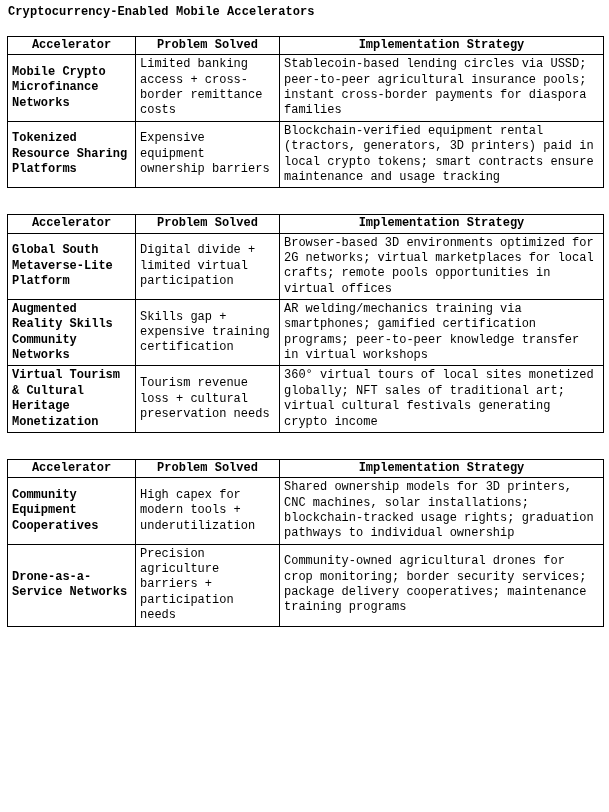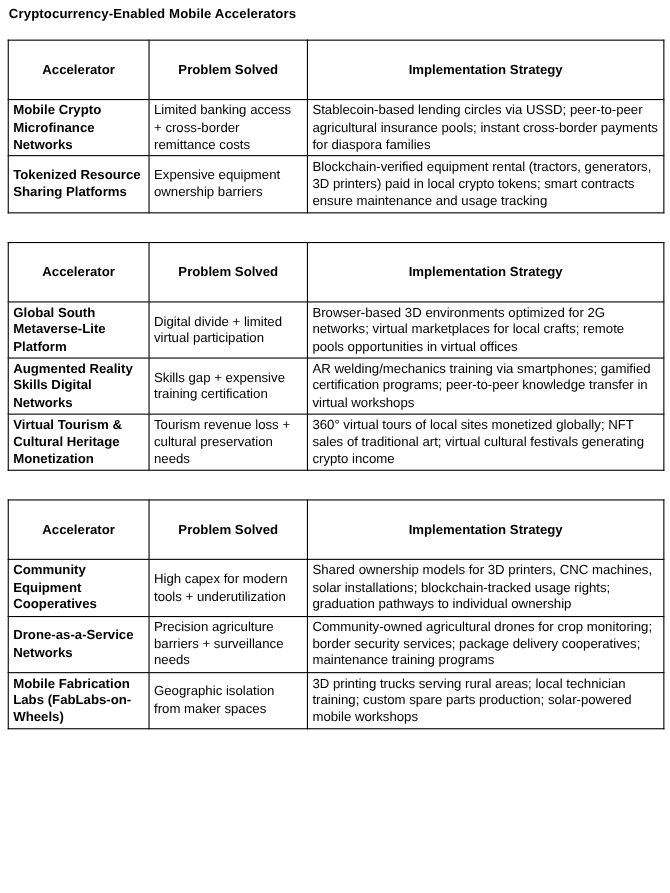--- a/index.html
+++ b/index.html
@@ -9,20 +9,21 @@
   }
   body {
     width: 609px;
     height: 812px;
     overflow: hidden;
     font-family: "Liberation Sans", sans-serif;
     color: #000000;
   }
   .page {
     padding: 5px 6px 0 7px;
+    font-family: Liberation Mono, monospace;
   }
   .section-title {
     font-size: 12px;
     font-weight: 700;
     margin: 0 0 17px 1px;
     letter-spacing: 0.1px;
   }
   table.doc-table {
     border-collapse: collapse;
     table-layout: fixed;
@@ -36,21 +37,21 @@
     border: 1px solid #000000;
     font-size: 12px;
     line-height: 1.28;
     padding: 2px 4px;
     vertical-align: middle;
     word-wrap: break-word;
   }
   table.doc-table th {
     text-align: center;
     font-weight: 700;
-    padding: 19px 2px;
+    padding: 1px 2px;
   }
   table.doc-table td.acc {
     font-weight: 700;
   }
 </style>
 </head>
 <body>
 
 <div class="page">
 
@@ -98,21 +99,21 @@
           <th>Implementation Strategy</th>
         </tr>
       </thead>
       <tbody>
         <tr>
           <td class="acc">Global South Metaverse-Lite Platform</td>
           <td>Digital divide + limited virtual participation</td>
           <td>Browser-based 3D environments optimized for 2G networks; virtual marketplaces for local crafts; remote pools opportunities in virtual offices</td>
         </tr>
         <tr>
-          <td class="acc">Augmented Reality Skills Digital Networks</td>
+          <td class="acc">Augmented Reality Skills Community Networks</td>
           <td>Skills gap + expensive training certification</td>
           <td>AR welding/mechanics training via smartphones; gamified certification programs; peer-to-peer knowledge transfer in virtual workshops</td>
         </tr>
         <tr>
           <td class="acc">Virtual Tourism &amp; Cultural Heritage Monetization</td>
           <td>Tourism revenue loss + cultural preservation needs</td>
           <td>360° virtual tours of local sites monetized globally; NFT sales of traditional art; virtual cultural festivals generating crypto income</td>
         </tr>
       </tbody>
     </table>
@@ -133,25 +134,20 @@
         </tr>
       </thead>
       <tbody>
         <tr>
           <td class="acc">Community Equipment Cooperatives</td>
           <td>High capex for modern tools + underutilization</td>
           <td>Shared ownership models for 3D printers, CNC machines, solar installations; blockchain-tracked usage rights; graduation pathways to individual ownership</td>
         </tr>
         <tr>
           <td class="acc">Drone-as-a-Service Networks</td>
-          <td>Precision agriculture barriers + surveillance needs</td>
+          <td>Precision agriculture barriers + participation needs</td>
           <td>Community-owned agricultural drones for crop monitoring; border security services; package delivery cooperatives; maintenance training programs</td>
-        </tr>
-        <tr>
-          <td class="acc">Mobile Fabrication Labs (FabLabs-on-Wheels)</td>
-          <td>Geographic isolation from maker spaces</td>
-          <td>3D printing trucks serving rural areas; local technician training; custom spare parts production; solar-powered mobile workshops</td>
         </tr>
       </tbody>
     </table>
   </section>
 
 </div>
 
 </body></html>

